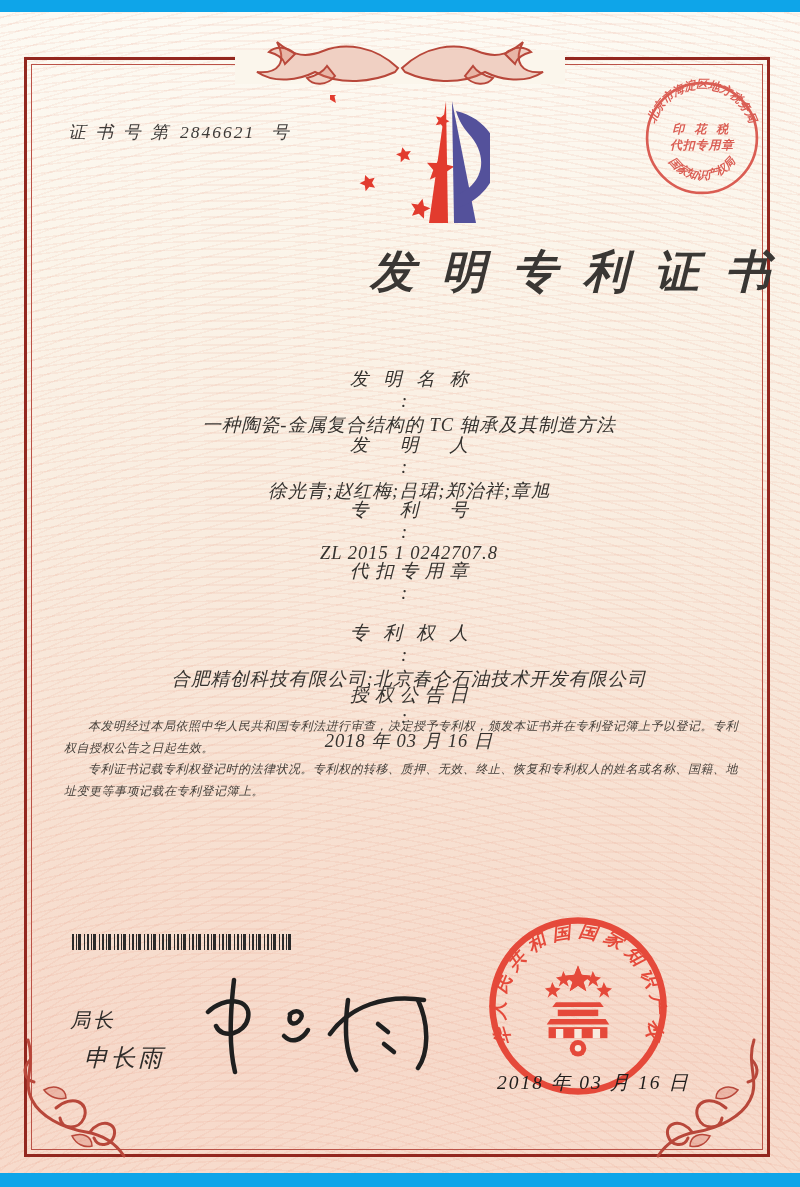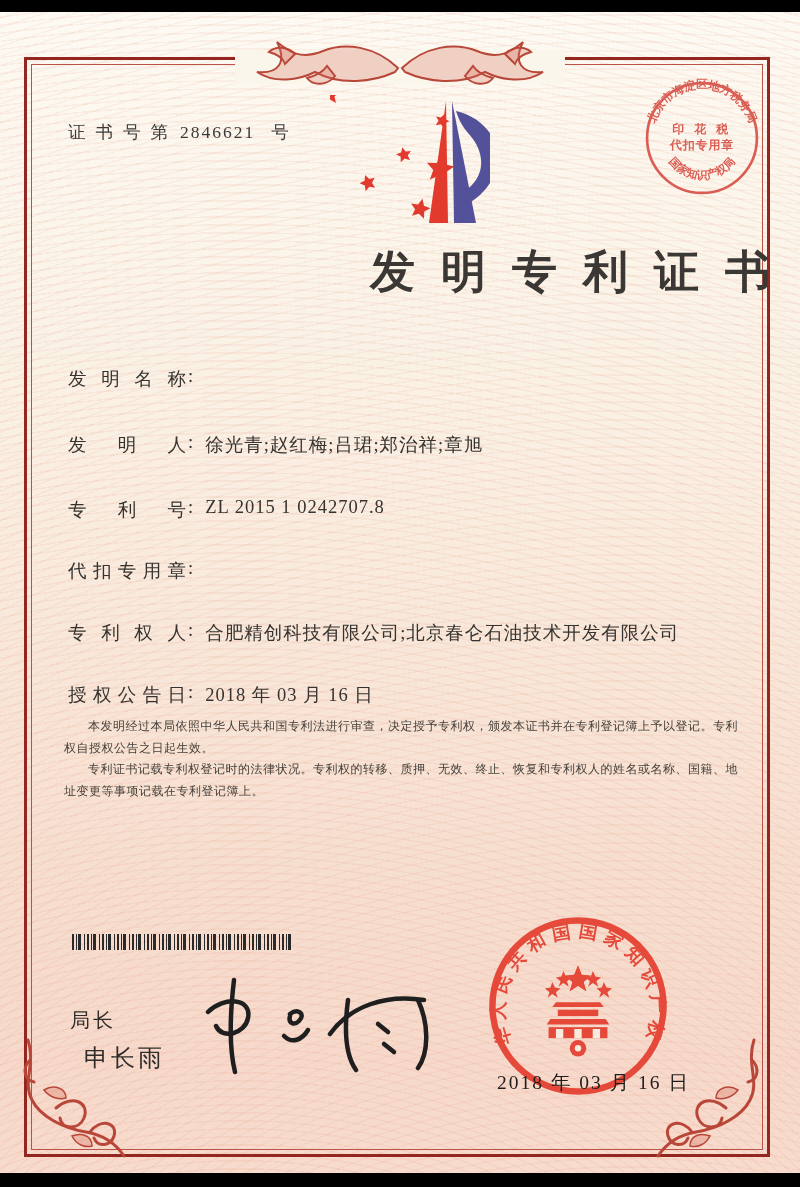--- a/index.html
+++ b/index.html
@@ -1,41 +1,41 @@
 <!DOCTYPE html>
 <html><head>
 <meta charset="utf-8">
 <style>
   html,body{margin:0;padding:0;}
   body{
     width:800px;height:1187px;position:relative;background:#ffffff;overflow:hidden;
     font-family:"Liberation Serif","DejaVu Serif",serif;
   }
-  .photo{position:absolute;inset:0;background:#000000;}
+  .photo{position:absolute;inset:0;background:#0ea5e9;font-style:italic;}
   .paper{
     position:absolute;left:0;right:0;top:12px;bottom:14px;overflow:hidden;
     background:
       repeating-radial-gradient(circle at 30% 150%, rgba(226,134,108,0.10) 0 1.5px, rgba(0,0,0,0) 1.5px 8px),
       repeating-radial-gradient(circle at 78% 160%, rgba(226,134,108,0.09) 0 1.5px, rgba(0,0,0,0) 1.5px 9px),
       linear-gradient(180deg,#fdfaf3 0%,#fbf4e9 22%,#f9ecdf 45%,#f7e0d1 70%,#f6d9ca 90%,#f7dbcc 100%);
   }
   .frame{position:absolute;left:24px;top:45px;right:30px;bottom:16px;border:3px solid #93271f;}
   .frame-inner{position:absolute;inset:4px;border:1px solid #bb5247;}
   .cert-no{position:absolute;left:68px;top:108px;font-size:17.5px;color:#3d3a38;display:flex;align-items:baseline;}
   .cert-no .pfx{letter-spacing:10px;}
   .cert-no .num{letter-spacing:2px;margin:0 16px 0 2px;}
   .cert-no .sfx{letter-spacing:0;}
   .logo{position:absolute;left:330px;top:83px;width:160px;height:136px;}
   .tax-stamp{position:absolute;left:640px;top:64px;width:124px;height:124px;opacity:.88;}
   .title{
     position:absolute;left:0;right:0;top:226px;margin:4px;text-align:right;
     font-size:45px;font-weight:600;color:#3a3734;letter-spacing:26px;text-indent:26px;
   }
   .fields{position:absolute;left:68px;right:50px;top:0;height:100%;pointer-events:none;}
-  .frow{position:absolute;left:0;right:0;display:flex;align-items:flex-start;font-size:18.5px;color:#35322f;}
+  .frow{position:absolute;left:0;right:0;display:flex;align-items:center;font-size:18.5px;color:#35322f;flex-direction:column;}
   .frow .flabel{display:inline-block;min-width:118px;text-align:justify;text-align-last:justify;text-justify:inter-character;}
   .frow .fcolon{margin:0 12px 0 2px;}
   .frow .fvalue{letter-spacing:1px;}
   .r0{top:354px}.r1{top:420px}.r2{top:485px}.r3{top:546px}.r4{top:608px}.r5{top:670px}
   .paras{position:absolute;left:64px;right:52px;top:704px;color:#46403b;font-size:12px;line-height:1.8;}
   .paras p{margin:0;text-indent:2em;letter-spacing:.5px;}
   .barcode{
     position:absolute;left:72px;top:922px;width:222px;height:16px;
     background:repeating-linear-gradient(90deg,#2a2a2a 0 2px,transparent 2px 4px,#2a2a2a 4px 5px,transparent 5px 6px,#2a2a2a 6px 9px,transparent 9px 12px,#2a2a2a 12px 13px,transparent 13px 15px);
   }
@@ -133,20 +133,21 @@
         <textPath href="#tsBot" startOffset="50%" text-anchor="middle">国家知识产权局</textPath>
       </text>
     </svg>
 
     <h1 class="title">发明专利证书</h1>
 
     <div class="fields">
       <div class="frow r0">
         <span class="flabel">发明名称</span>
           <span class="fcolon">:</span>
+        <span class="fvalue">一种陶瓷-金属复合结构的 TC 轴承及其制造方法</span>
       </div>
       <div class="frow r1">
         <span class="flabel">发明人</span>
           <span class="fcolon">:</span>
         <span class="fvalue">徐光青;赵红梅;吕珺;郑治祥;章旭</span>
       </div>
       <div class="frow r2">
         <span class="flabel">专利号</span>
           <span class="fcolon">:</span>
         <span class="fvalue">ZL 2015 1 0242707.8</span>

